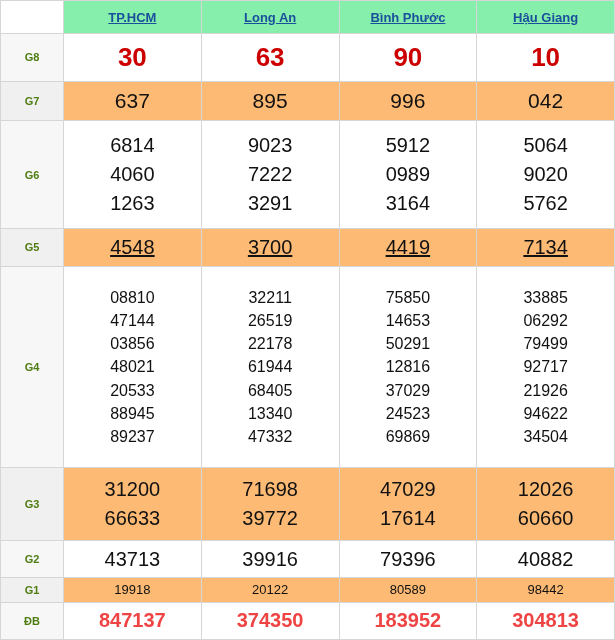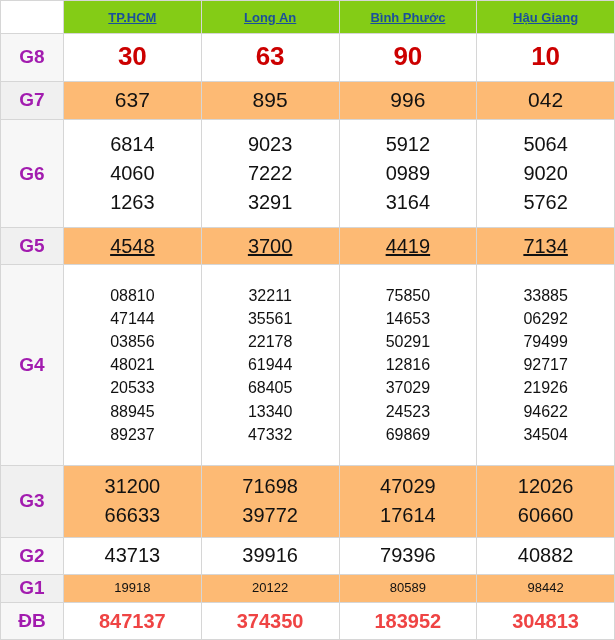--- a/index.html
+++ b/index.html
@@ -24,34 +24,34 @@
     text-align: center;
     vertical-align: middle;
     padding: 0;
   }
   
   thead th.corner {
     width: 62px;
     background: #ffffff;
   }
   thead th.prov {
-    background: #84cc16;
+    background: #86efac;
     font-size: 13px;
     font-weight: bold;
     color: #1a4f9c;
     text-decoration: underline;
     height: 28px;
     padding: 2px 0;
   }
   
   td.label {
     width: 62px;
-    font-size: 19px;
-    font-weight: bold;
-    color: #a21caf;
+    font-size: 11px;
+    font-weight: bold;
+    color: #4d7c0f;
     background: #f7f7f7;
   }
   td.cell {
     font-size: 20px;
     color: #111111;
     line-height: 1.45;
     padding: 4px 0;
   }
   .row-alt td.cell { background: #fdba74; }
   .row-alt td.label { background: #f0f0f0; }
@@ -170,21 +170,21 @@
         <span class="num">08810</span>
         <span class="num">47144</span>
         <span class="num">03856</span>
         <span class="num">48021</span>
         <span class="num">20533</span>
         <span class="num">88945</span>
         <span class="num">89237</span>
       </td>
       <td class="cell g4">
         <span class="num">32211</span>
-        <span class="num">35561</span>
+        <span class="num">26519</span>
         <span class="num">22178</span>
         <span class="num">61944</span>
         <span class="num">68405</span>
         <span class="num">13340</span>
         <span class="num">47332</span>
       </td>
       <td class="cell g4">
         <span class="num">75850</span>
         <span class="num">14653</span>
         <span class="num">50291</span>

